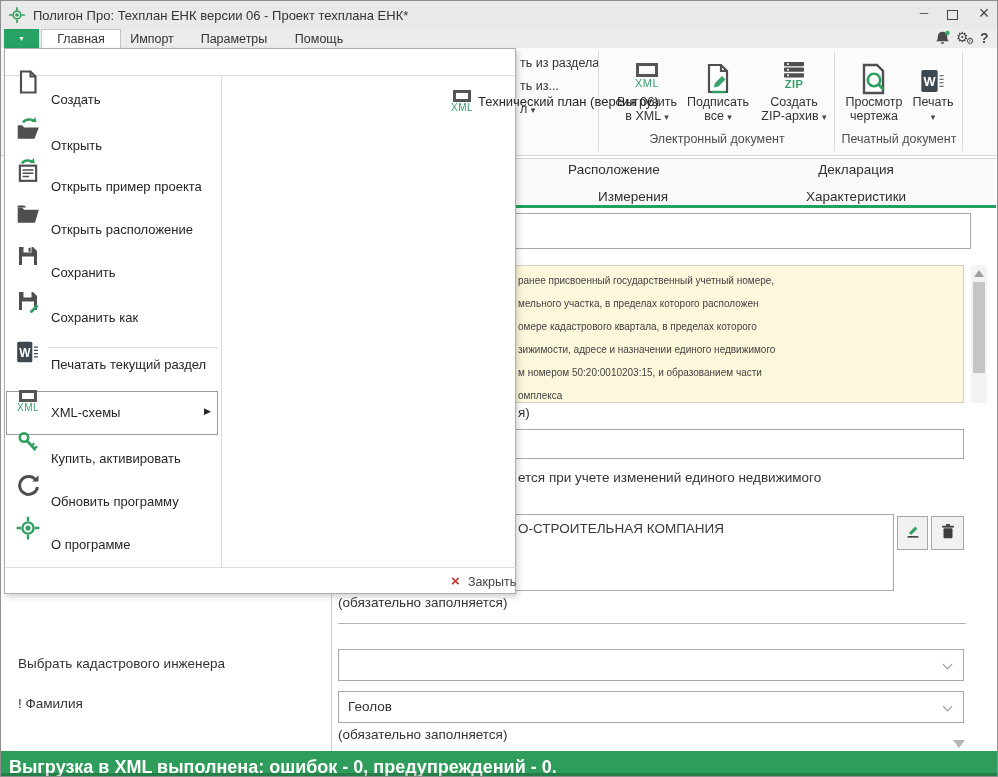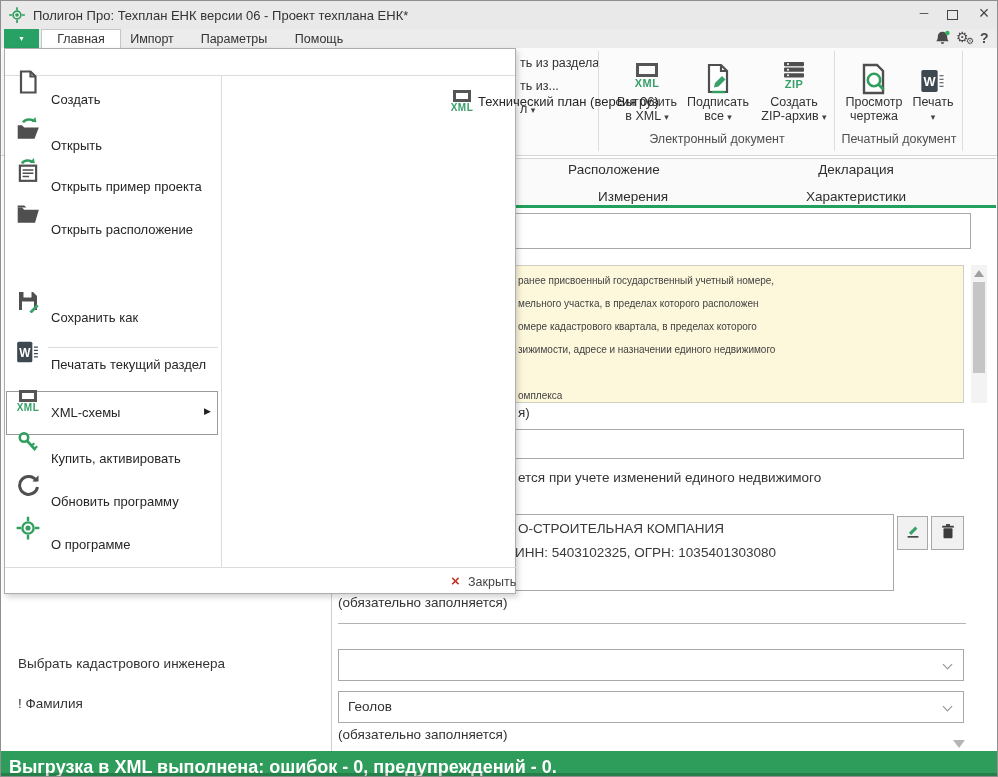--- a/index.html
+++ b/index.html
@@ -29,21 +29,21 @@
   .rb-sep{width:1px;background:#dcdcdc}
   .rb-btn{display:flex;flex-direction:column;align-items:center;padding-top:6px;height:96px}
   .rb-ic{height:38px;display:flex;align-items:flex-end;justify-content:center}
   .rb-l{font-size:12.5px;line-height:14px;color:#333;white-space:nowrap;text-align:center}
   .rb-group{font-size:12.5px;color:#4f4f4f;text-align:center;white-space:nowrap}
   .caret{font-size:9px;color:#444}
 
   
   .xmlic{display:inline-flex;flex-direction:column;align-items:center;line-height:1}
   .xmlic i{display:block;width:18px;height:12px;border:3px solid #555}
-  .xmlic b{color:#37a06b;font-size:10px;font-weight:bold;letter-spacing:.5px;margin-top:1px}
+  .xmlic b{color:#37a06b;font-size:10px;font-weight:normal;letter-spacing:.5px;margin-top:1px}
   .xmlic.big i{width:22px;height:14px}
   .xmlic.big b{font-size:11px}
   .zipic{display:inline-flex;flex-direction:column;align-items:center;line-height:1}
   .zipic b{color:#37a06b;font-size:11px;font-weight:bold;letter-spacing:.5px;margin-top:1px}
 
   
   #sectabs{left:332px;top:157px;width:663px;height:47px;background:#fafafa;border-top:1px solid #d4d4d4}
   .sectab{position:absolute;font-size:13.5px;color:#2e2e2e;text-align:center;white-space:nowrap}
   #greenbar{left:332px;top:204px;width:663px;height:3px;background:#21a15c}
 
@@ -215,35 +215,35 @@
   <span class="sectab" style="left:805px;top:188px;width:88px">Характеристики</span>
   <div class="abs" id="greenbar"></div>
 
   <div class="abs field" style="left:337px;top:212px;width:633px;height:36px"></div>
 
   <div class="abs" style="left:337px;top:264px;width:626px;height:138px;background:#fdf8dc;border:1px solid #cfcfc2"></div>
   <span class="abs note-line" style="left:517px;top:274px">ранее присвоенный государственный учетный номере,</span>
   <span class="abs note-line" style="left:517px;top:297px">мельного участка, в пределах которого расположен</span>
   <span class="abs note-line" style="left:517px;top:320px">омере кадастрового квартала, в пределах которого</span>
   <span class="abs note-line" style="left:517px;top:343px">зижимости, адресе и назначении единого недвижимого</span>
+  <span class="abs note-line" style="left:517px;top:366px">м номером 50:20:0010203:15, и образованием части</span>
   <span class="abs note-line" style="left:517px;top:389px">омплекса</span>
 
   <div class="abs" style="left:970px;top:264px;width:16px;height:138px;background:#f3f3f3"></div>
   <div class="abs tri-up" style="left:973px;top:269px"></div>
   <div class="abs" style="left:972px;top:281px;width:12px;height:91px;background:#c5c5c5"></div>
 
   <span class="abs flabel" style="left:517px;top:404px">я)</span>
 
   <div class="abs field" style="left:337px;top:428px;width:626px;height:30px"></div>
 
   <span class="abs flabel" style="left:517px;top:469px">ется при учете изменений единого недвижимого</span>
 
   <div class="abs field" style="left:337px;top:513px;width:556px;height:77px"></div>
   <span class="abs flabel" style="left:517px;top:520px;color:#3a3a3a">О-СТРОИТЕЛЬНАЯ КОМПАНИЯ</span>
-  <span class="abs flabel" style="left:514px;top:544px;color:#3a3a3a">ИНН: 5403102325, ОГРН: 1035401303080</span>
   <div class="abs sqbtn" style="left:896px;top:515px;width:31px;height:34px">
     <span>
       <svg width="18" height="18" viewBox="0 0 20 20">
           <path d="M5.5 12l7-7 2.4 2.4-7 7z" fill="#37a06b"></path>
           <path d="M4 16.5h12" stroke="#3f3f3f" stroke-width="1.8"></path>
         </svg>
     </span>
   </div>
   <div class="abs sqbtn" style="left:930px;top:515px;width:33px;height:34px">
     <span>
@@ -321,20 +321,31 @@
     <div class="fm-item" style="top:161px">
       <span class="fm-ic" style="top:-10px">
         <svg width="26" height="26" viewBox="0 0 24 24">
             <path d="M2.5 7V21h16L22 9H8.5l-2-2z" fill="#4f4f4f"></path>
             <path d="M2.5 7V5h6l2 2" fill="#4f4f4f"></path>
           </svg>
       </span>
       <span class="fm-label" style="top:12px">Открыть расположение</span>
     </div>
 
+    <div class="fm-item" style="top:204px">
+      <span class="fm-ic" style="top:-10px">
+        <svg width="24" height="24" viewBox="0 0 24 24">
+            <path d="M3 3h14l4 4v14H3z" fill="#4f4f4f"></path>
+            <rect x="7.5" y="3" width="8" height="5.5" fill="#fff"></rect>
+            <rect x="12.5" y="3.8" width="2.2" height="4" fill="#4f4f4f"></rect>
+            <rect x="6" y="12.5" width="12" height="8.5" fill="#fff"></rect>
+          </svg>
+      </span>
+      <span class="fm-label" style="top:12px">Сохранить</span>
+    </div>
 
     <div class="fm-item" style="top:249px">
       <span class="fm-ic" style="top:-10px">
         <svg width="24" height="24" viewBox="0 0 24 24">
             <path d="M3 3h14l4 4v14H3z" fill="#4f4f4f"></path>
             <rect x="7.5" y="3" width="8" height="5.5" fill="#fff"></rect>
             <rect x="6" y="12.5" width="12" height="8.5" fill="#fff"></rect>
             <path d="M13.5 22.5l7.2-7.2 2 2-7.2 7.2z" fill="#37a06b"></path>
           </svg>
       </span>

